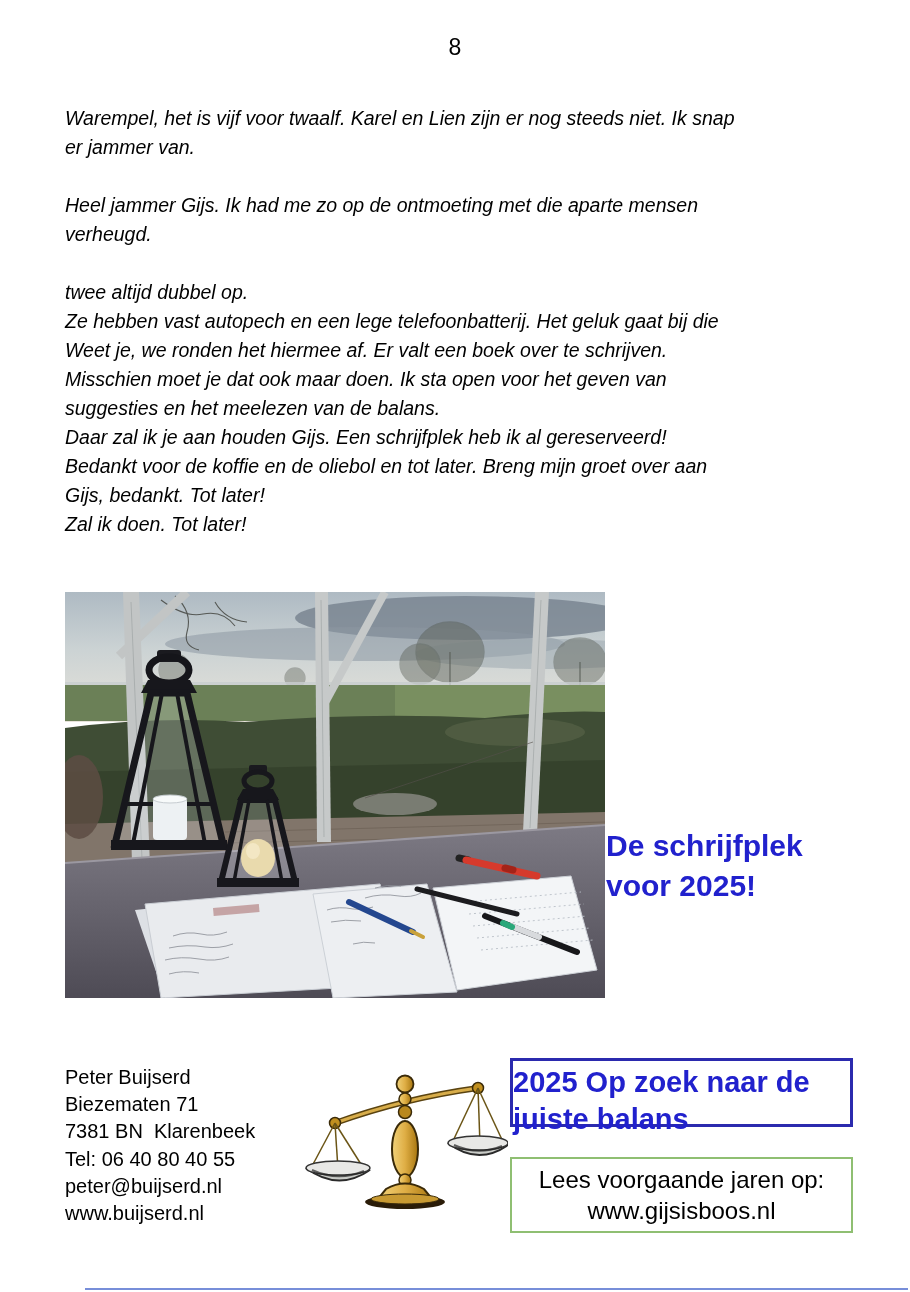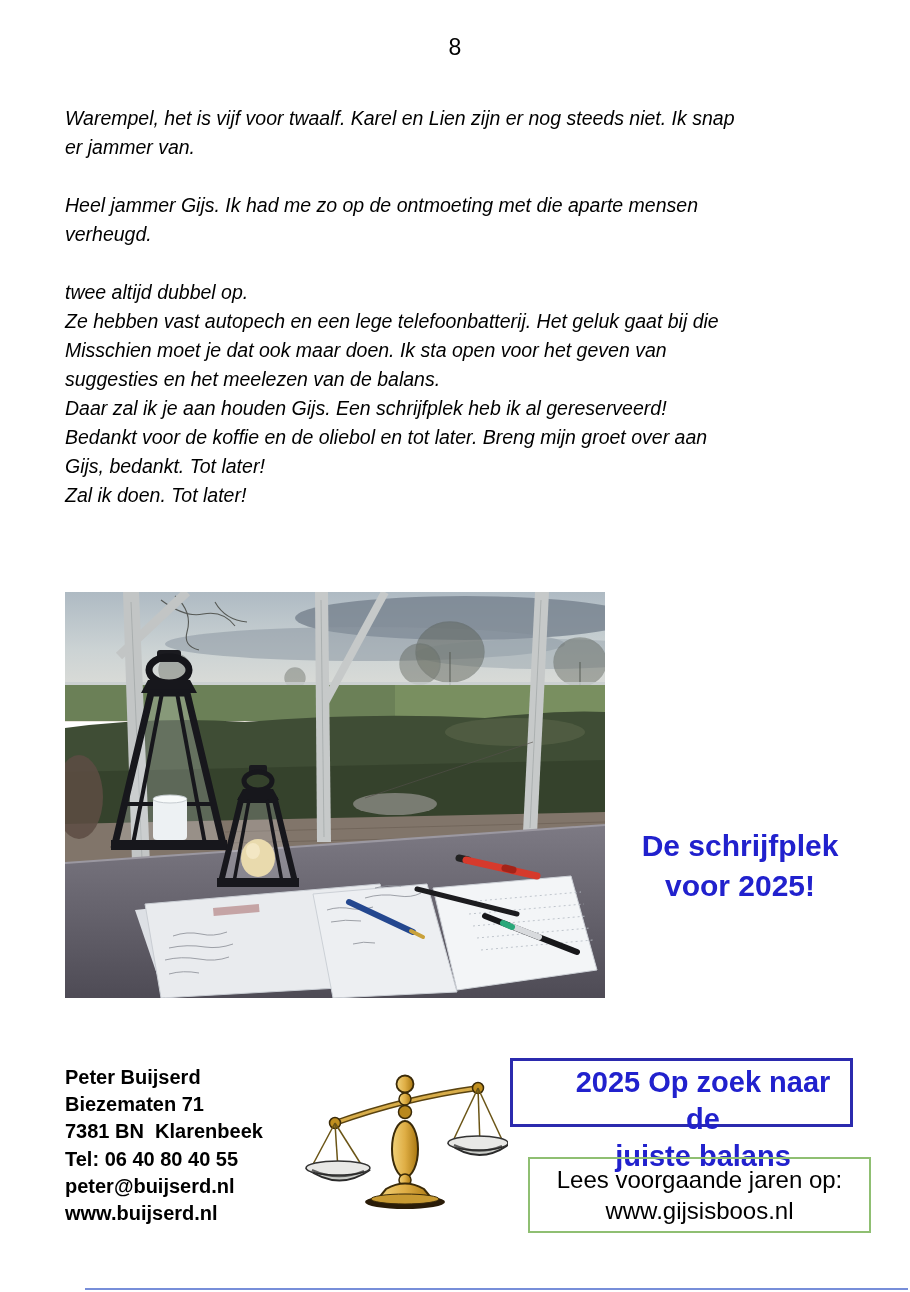--- a/index.html
+++ b/index.html
@@ -7,29 +7,29 @@
     width:910px;height:1292px;position:relative;background:#ffffff;
     font-family:"Liberation Sans", sans-serif;color:#000;overflow:hidden;
   }
   .page-number{position:absolute;top:34px;left:0;width:910px;text-align:center;font-size:23px;}
   .dialogue{position:absolute;left:65px;top:72px;width:810px;font-size:19.5px;line-height:29px;margin-top:32px;}
   .para{margin:0;font-style:italic;}
   .para.gap{margin-bottom:29px;}
   .para.italic{font-style:italic;}
   .d-line{white-space:nowrap;}
   .photo{position:absolute;left:65px;top:592px;width:540px;height:406px;overflow:hidden;}
-  .promo{position:absolute;left:606px;top:826px;width:268px;text-align:center;
+  .promo{position:absolute;left:606px;top:826px;width:268px;
          font-size:30px;font-weight:bold;line-height:40px;color:#2121cd;}
   .contact{position:absolute;left:65px;top:1064px;font-size:20px;line-height:27.2px;}
-  .contact div{white-space:pre-wrap;font-weight:bold;}
+  .contact div{white-space:pre-wrap;}
   .balance-art{position:absolute;left:300px;top:1060px;width:208px;height:152px;}
   .balance-box{position:absolute;left:510px;top:1058px;width:343px;height:69px;
-               border:3px solid #2b2aae;box-sizing:border-box;text-align:center;
-               font-size:29px;font-weight:bold;color:#2121cd;line-height:37px;padding-top:3px;padding-left:43px;}
-  .archive-box{position:absolute;left:528px;top:1157px;width:343px;height:76px;
+               border:3px solid #2b2aae;box-sizing:border-box;text-align:left;
+               font-size:29px;font-weight:bold;color:#2121cd;line-height:37px;padding-top:3px;}
+  .archive-box{position:absolute;left:510px;top:1157px;width:343px;height:76px;
                border:2px solid #8fbf72;box-sizing:border-box;text-align:center;
                font-size:24px;color:#000;line-height:31px;padding-top:5px;}
   .footer-rule{position:absolute;left:85px;top:1288px;width:823px;height:2px;background:#5f7ad2;opacity:.85;}
 </style>
 </head>
 <body>
 
 <div class="page-number">8</div>
 
 <div class="dialogue">
@@ -39,20 +39,21 @@
   </div>
   <div class="para gap">
     <div class="d-line">Heel jammer Gijs. Ik had me zo op de ontmoeting met die aparte mensen</div>
     <div class="d-line">verheugd.</div>
   </div>
   <div class="para italic">
     <div class="d-line">twee altijd dubbel op.</div>
     <div class="d-line">Ze hebben vast autopech en een lege telefoonbatterij. Het geluk gaat bij die</div>
   </div>
   <div class="para italic">
+    <div class="d-line">Weet je, we ronden het hiermee af. Er valt een boek over te schrijven.</div>
     <div class="d-line">Misschien moet je dat ook maar doen. Ik sta open voor het geven van</div>
     <div class="d-line">suggesties en het meelezen van de balans.</div>
   </div>
   <div class="para">
     <div class="d-line">Daar zal ik je aan houden Gijs. Een schrijfplek heb ik al gereserveerd!</div>
     <div class="d-line">Bedankt voor de koffie en de oliebol en tot later. Breng mijn groet over aan</div>
   </div>
   <div class="para">
     <div class="d-line">Gijs, bedankt. Tot later!</div>
   </div>

